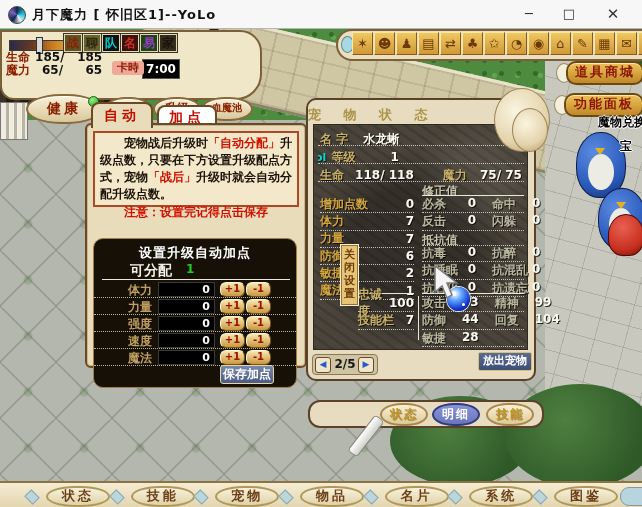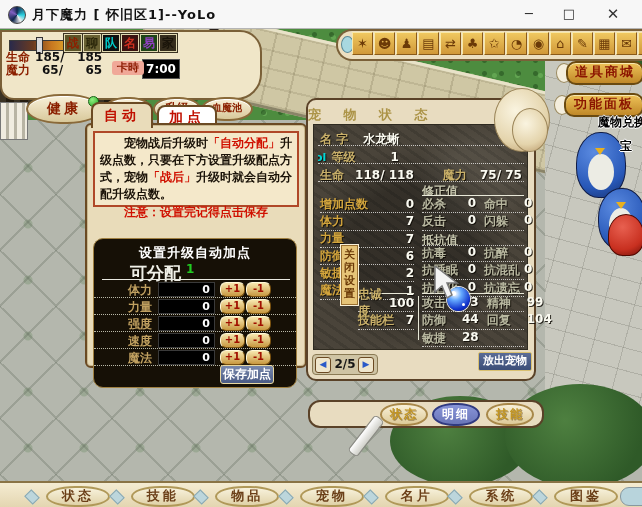--- a/index.html
+++ b/index.html
@@ -87,21 +87,21 @@
   .dlg-tab{position:absolute;height:24px;background:#e9dcba;border:2px solid #6b4a23;border-bottom:none;border-radius:8px 8px 0 0;
     color:#c01000;font-weight:bold;font-size:14px;letter-spacing:4px;text-align:center;line-height:22px;z-index:11;}
   .dlg-tab.inactive{background:#ffffff;height:21px;line-height:20px;z-index:9;}
   .info-box{left:6px;top:6px;width:192px;height:68px;background:#f4e8ca;border:2px solid #b04828;padding:2px 5px;
     font-size:12px;font-weight:bold;color:#1a1208;line-height:17px;}
   .info-box p{margin:0;text-indent:2em;}
   .red{color:#d01000;}
   .note{margin-top:1px;text-align:center;color:#d01000;font-weight:bold;font-size:12px;}
   .dark-panel{left:6px;top:113px;width:202px;height:148px;background:#161006;border:1px solid #a08040;border-radius:10px;}
   .dp-title{left:0;top:5px;width:100%;text-align:center;color:#fff;font-weight:bold;font-size:13px;letter-spacing:1px;}
-  .dp-alloc-label{left:36px;top:23px;color:#f0f0e8;font-weight:bold;font-size:17px;}
+  .dp-alloc-label{left:36px;top:23px;color:#f0f0e8;font-weight:bold;font-size:14px;}
   .dp-alloc-val{left:92px;top:23px;color:#22cc22;font-weight:bold;font-size:12px;}
   .dp-line{left:8px;top:40px;width:188px;border-top:1px solid #e8e8e0;}
   .arow{position:relative;height:16px;border-bottom:1px dotted #b8b8a8;}
   .alabel{position:absolute;left:34px;top:1px;color:#c0a060;font-weight:bold;font-size:12px;}
   .ainput{position:absolute;left:64px;top:1px;width:51px;height:13px;background:#000;border:1px solid #3a3a3a;color:#fff;font-size:11px;font-weight:bold;text-align:right;padding-right:4px;line-height:13px;}
   .pm-btn{position:absolute;top:1px;width:23px;height:13px;border-radius:6px;background:linear-gradient(180deg,#f8e8b0,#c89840);
     border:1px solid;border-color:#fff8d8 #7a5210 #7a5210 #fff8d8;color:#a01000;font-weight:bold;font-size:10px;text-align:center;line-height:12px;cursor:pointer;}
   .save-btn{left:126px;top:126px;width:52px;height:17px;background:linear-gradient(180deg,#7888ac,#4a5a84);border:1px solid #e8d8a0;
     border-radius:3px;color:#fff;font-weight:bold;font-size:12px;text-align:center;line-height:16px;cursor:pointer;}
 
@@ -116,21 +116,21 @@
   .ptoprow{position:relative;height:17px;border-bottom:1px dotted rgba(255,255,255,.7);}
   .klabel{color:#c9b069;font-weight:bold;font-size:12px;}
   .wval{color:#fbfbf2;font-weight:bold;font-size:12px;}
   .yellow-h{color:#e0d44a;font-weight:bold;font-size:12px;}
   .gray-h{color:#c6c6ae;font-weight:bold;font-size:12px;}
   .goldlabel{color:#d2a43c;font-weight:bold;font-size:12px;}
   .graylabel{color:#b8b8a0;font-weight:bold;font-size:12px;}
   .lrow{display:flex;justify-content:space-between;align-items:center;height:16.3px;border-bottom:1px dotted rgba(255,255,255,.7);}
   .prow{display:flex;height:16.3px;border-bottom:1px dotted rgba(255,255,255,.7);}
   .pl1{flex:0 0 40px;}  .pv1{flex:0 0 14px;text-align:right;}
-  .pl2{flex:0 0 40px;margin-left:8px;}  .pv2{flex:1;text-align:right;}
+  .pl2{flex:0 0 40px;margin-left:16px;}  .pv2{flex:1;text-align:right;}
   .solidline{position:absolute;border-top:1px solid #e8e8d8;}
   .vdiv{position:absolute;width:1px;background:#e8e8d8;}
   .pager-patch{left:4px;top:254px;width:64px;height:19px;background:#cfc4a4;border-radius:4px;border:1px solid #8a7a54;}
   .pager-btn{position:absolute;top:2px;width:14px;height:14px;background:#efe6cc;border:1px solid #6b4a23;color:#2a5ac8;font-size:9px;text-align:center;line-height:13px;border-radius:3px;cursor:pointer;}
   .pager-text{position:absolute;left:20px;top:2px;width:24px;text-align:center;color:#151515;font-weight:bold;font-size:12px;}
   .release-btn{left:170px;top:252px;width:52px;height:17px;background:linear-gradient(180deg,#5a6c96,#3c4e78);border:1px solid #d9c070;
     color:#fff;font-weight:bold;font-size:11px;text-align:center;line-height:16px;border-radius:2px;cursor:pointer;z-index:21;}
   .tabband{left:308px;top:400px;width:232px;height:24px;background:#e8dcc0;border:2px solid #5a4228;border-radius:12px;z-index:21;}
   .pet-tab{position:absolute;top:1px;width:44px;height:19px;border-radius:50%/55%;background:linear-gradient(180deg,#f8f0d8,#ddca98);
     border:2px solid #a8884a;color:#c29522;font-weight:bold;font-size:12px;letter-spacing:2px;text-align:center;line-height:18px;cursor:pointer;
@@ -497,26 +497,26 @@
           <span class="bbar-oval">状态</span>
         </div>
 
         <div class="bbar-item">
           <span class="conn"></span>
           <span class="bbar-oval">技能</span>
         </div>
 
         <div class="bbar-item">
           <span class="conn"></span>
+          <span class="bbar-oval">宠物</span>
+        </div>
+
+        <div class="bbar-item">
+          <span class="conn"></span>
           <span class="bbar-oval">物品</span>
-        </div>
-
-        <div class="bbar-item">
-          <span class="conn"></span>
-          <span class="bbar-oval">宠物</span>
         </div>
 
         <div class="bbar-item">
           <span class="conn"></span>
           <span class="bbar-oval">名片</span>
         </div>
 
         <div class="bbar-item">
           <span class="conn"></span>
           <span class="bbar-oval">系统</span>

